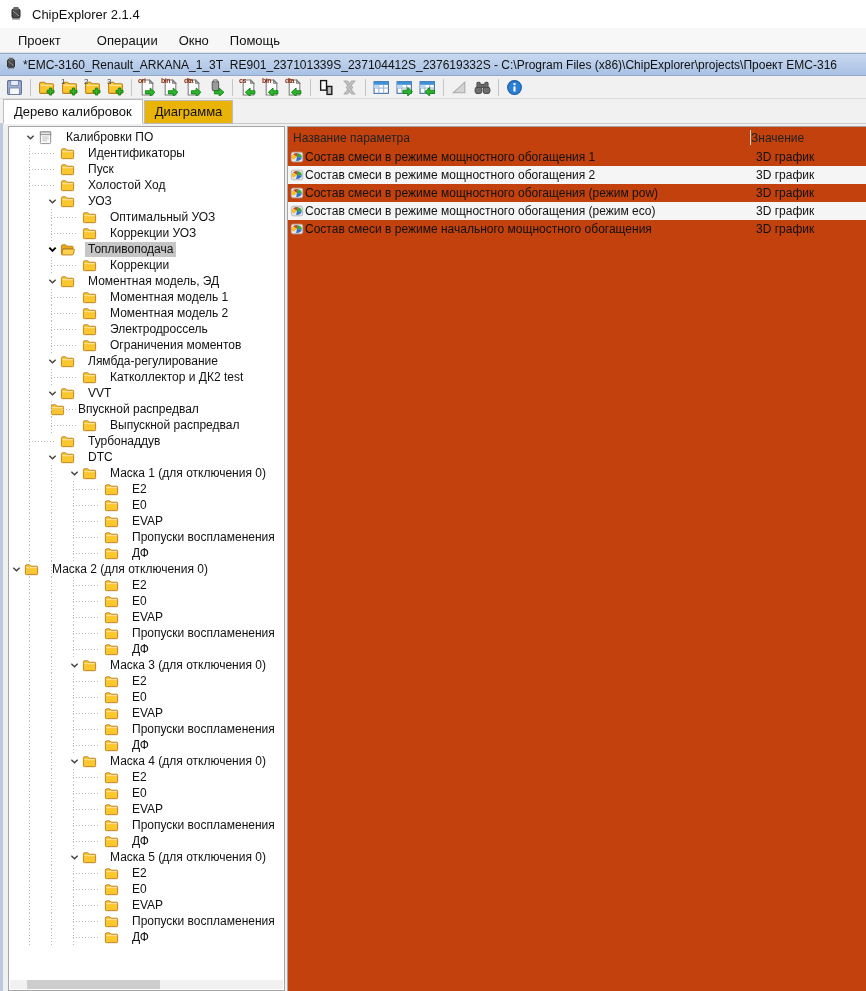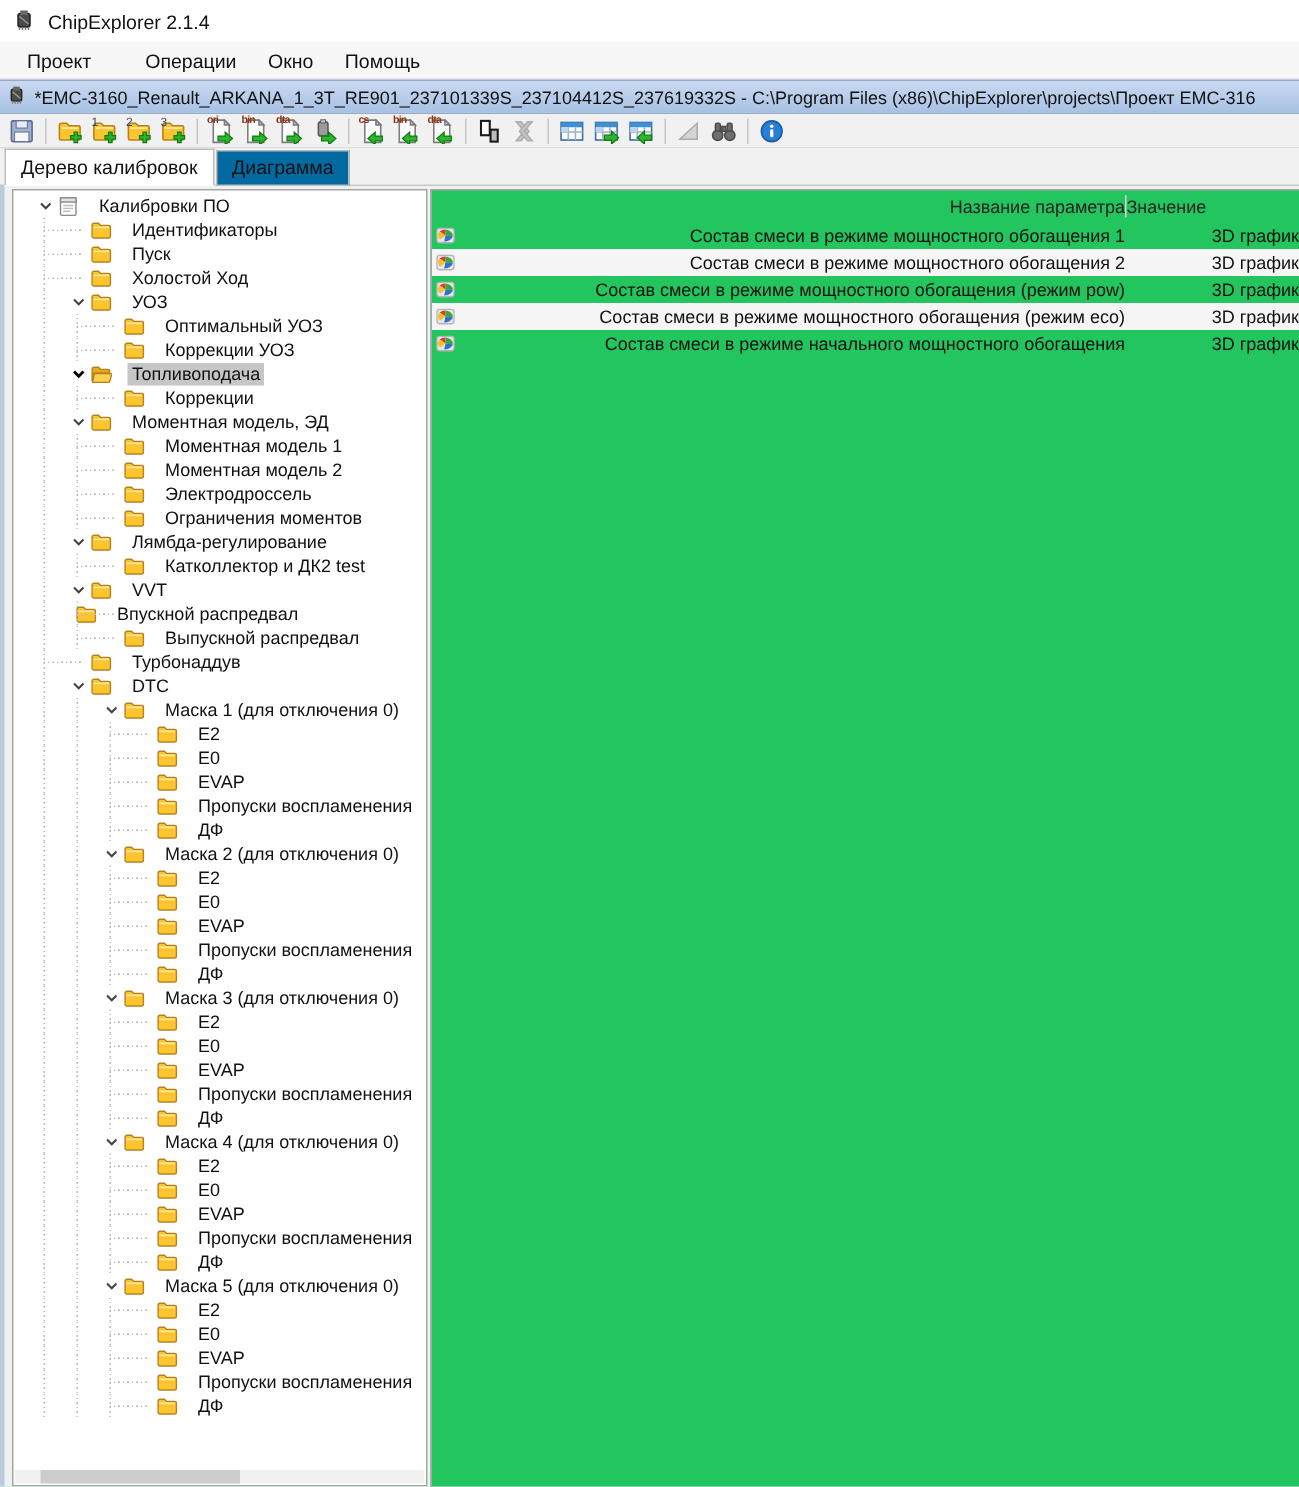--- a/index.html
+++ b/index.html
@@ -36,21 +36,21 @@
   .tb-btn .numbadge { position:absolute; top:1px; left:2px; font-size:8px;
     color:#39496b; line-height:8px; }
   .tb-sep { width:1px; height:17px; background:#c6c6c6; margin:0 4px; }
 
   
   .tabbar { height:25px; background:#f1f1f1; display:flex; align-items:flex-end;
     padding-left:3px; position:relative; }
   .tabbar::after { content:""; position:absolute; left:0; right:0; bottom:0;
     height:1px; background:#c9c9c9; }
   .tab { font-size:13px; padding:3px 10px 4px 10px; border:1px solid #bcbcbc;
-    background:#0369a1; margin-right:1px; position:relative; z-index:1; cursor:default; }
+    background:#eab308; margin-right:1px; position:relative; z-index:1; cursor:default; }
   .tab.active { background:#ffffff; border-bottom:1px solid #ffffff; z-index:2;
     padding-top:4px; }
 
   
   .content { position:relative; height:867px; background:#eef0f1; }
   .frame-strip { position:absolute; left:0; top:0; bottom:0; width:3px; background:#bccade; }
 
   
   .tree-panel { position:absolute; left:8px; top:2px; width:277px; bottom:0;
     background:#fff; border:1px solid #a5a5a5; overflow:hidden; }
@@ -65,21 +65,21 @@
   .trow .tlabel.selected { background:#c6c6c6; }
   .guide { position:absolute; top:0; bottom:0; width:1px;
     background-image:repeating-linear-gradient(to bottom,#bdbdbd 0 1px,transparent 1px 3px); }
   .stub { position:absolute; top:8px; height:1px;
     background-image:repeating-linear-gradient(to right,#bdbdbd 0 1px,transparent 1px 3px); }
   .hscroll { position:absolute; left:1px; right:1px; bottom:1px; height:9px; background:#f1f1f1; }
   .hscroll .thumb { position:absolute; left:17px; width:133px; top:0; bottom:0; background:#cdcdcd; }
 
   
   .list-panel { position:absolute; left:287px; top:2px; right:0; bottom:-1px;
-    background:#22c55e; border:1px solid #a5a5a5; border-right:none; overflow:hidden;text-align:right; }
+    background:#c2410c; border:1px solid #a5a5a5; border-right:none; overflow:hidden; }
   .list-header { height:21px; display:flex; align-items:center; font-size:12px; color:#222; }
   .lh-name { width:462px; padding-left:5px; }
   .lh-value { flex:1; padding-left:0; border-left:1px solid #d9d9d9;
     height:15px; display:flex; align-items:center; }
   .lrow { height:18px; display:flex; align-items:center; font-size:12px; }
   .lrow:nth-child(even) { background:#f5f5f5; }
   .lrow .picon { width:17px; flex:0 0 17px; display:flex; justify-content:center; }
   .lrow .pname { width:445px; overflow:hidden; white-space:nowrap; }
   .lrow .pvalue { flex:1; padding-left:6px; }
 </style>
@@ -737,21 +737,21 @@
           <span class="stub" style="left: 64px; width: 26px;"></span>
           <span class="chev"></span>
           <span class="ticon">
             <svg width="15" height="15" viewBox="0 0 16 16">
               <path d="M1.5 4.5 q0-1.5 1.5-1.5 h3 l1.5 1.5 h6 q1 0 1 1 v7 q0 1-1 1 h-11 q-1 0-1-1 z" fill="#fdc62f" stroke="#b9811a"></path>
               <path d="M2.5 6 h11" stroke="#fee498" stroke-width="1.2"></path>
             </svg>
           </span>
           <span class="tlabel">ДФ</span>
         </div>
-        <div class="trow" title="Маска 2 (для отключения 0)" style="padding-left: 58px;">
+        <div class="trow" title="Маска 2 (для отключения 0)" style="">
           <span class="guide" style="left: 20px;"></span>
           <span class="guide" style="left: 42px;"></span>
           <span class="chev">
             <svg width="9" height="9" viewBox="0 0 10 10">
               <polyline points="1.5,3 5,6.5 8.5,3" fill="none" stroke="#3f3f3f" stroke-width="1.5"></polyline>
             </svg>
           </span>
           <span class="ticon">
             <svg width="15" height="15" viewBox="0 0 16 16">
               <path d="M1.5 4.5 q0-1.5 1.5-1.5 h3 l1.5 1.5 h6 q1 0 1 1 v7 q0 1-1 1 h-11 q-1 0-1-1 z" fill="#fdc62f" stroke="#b9811a"></path>

